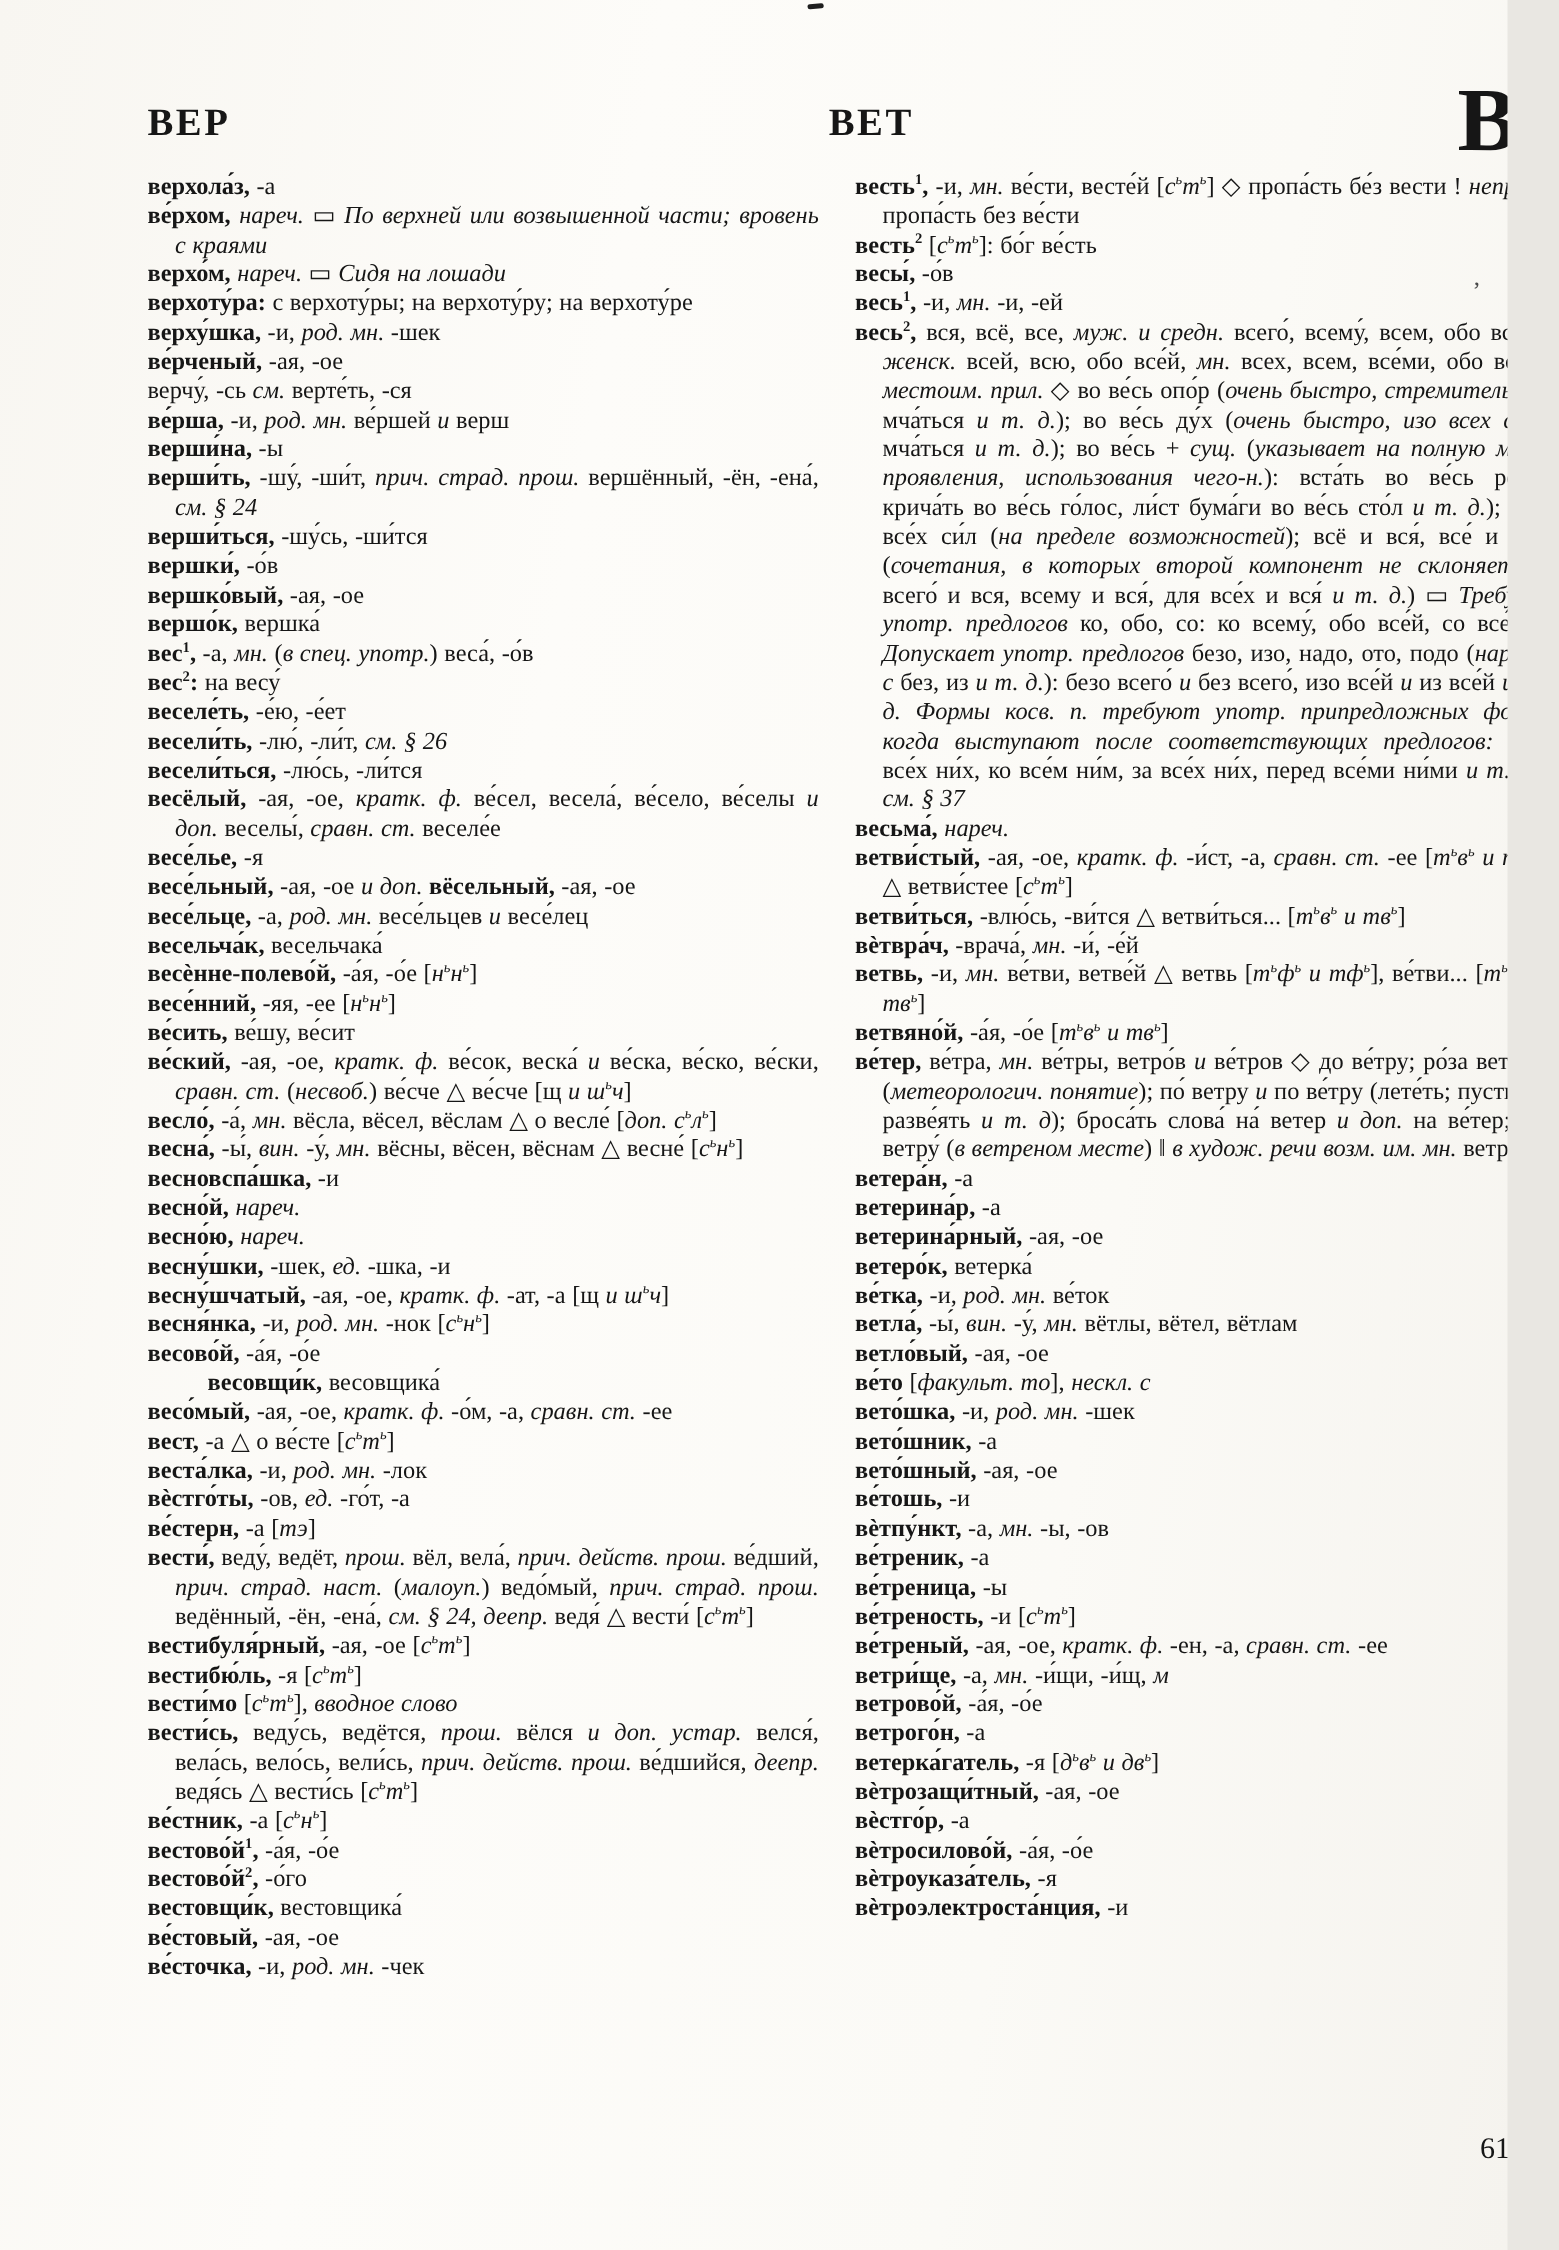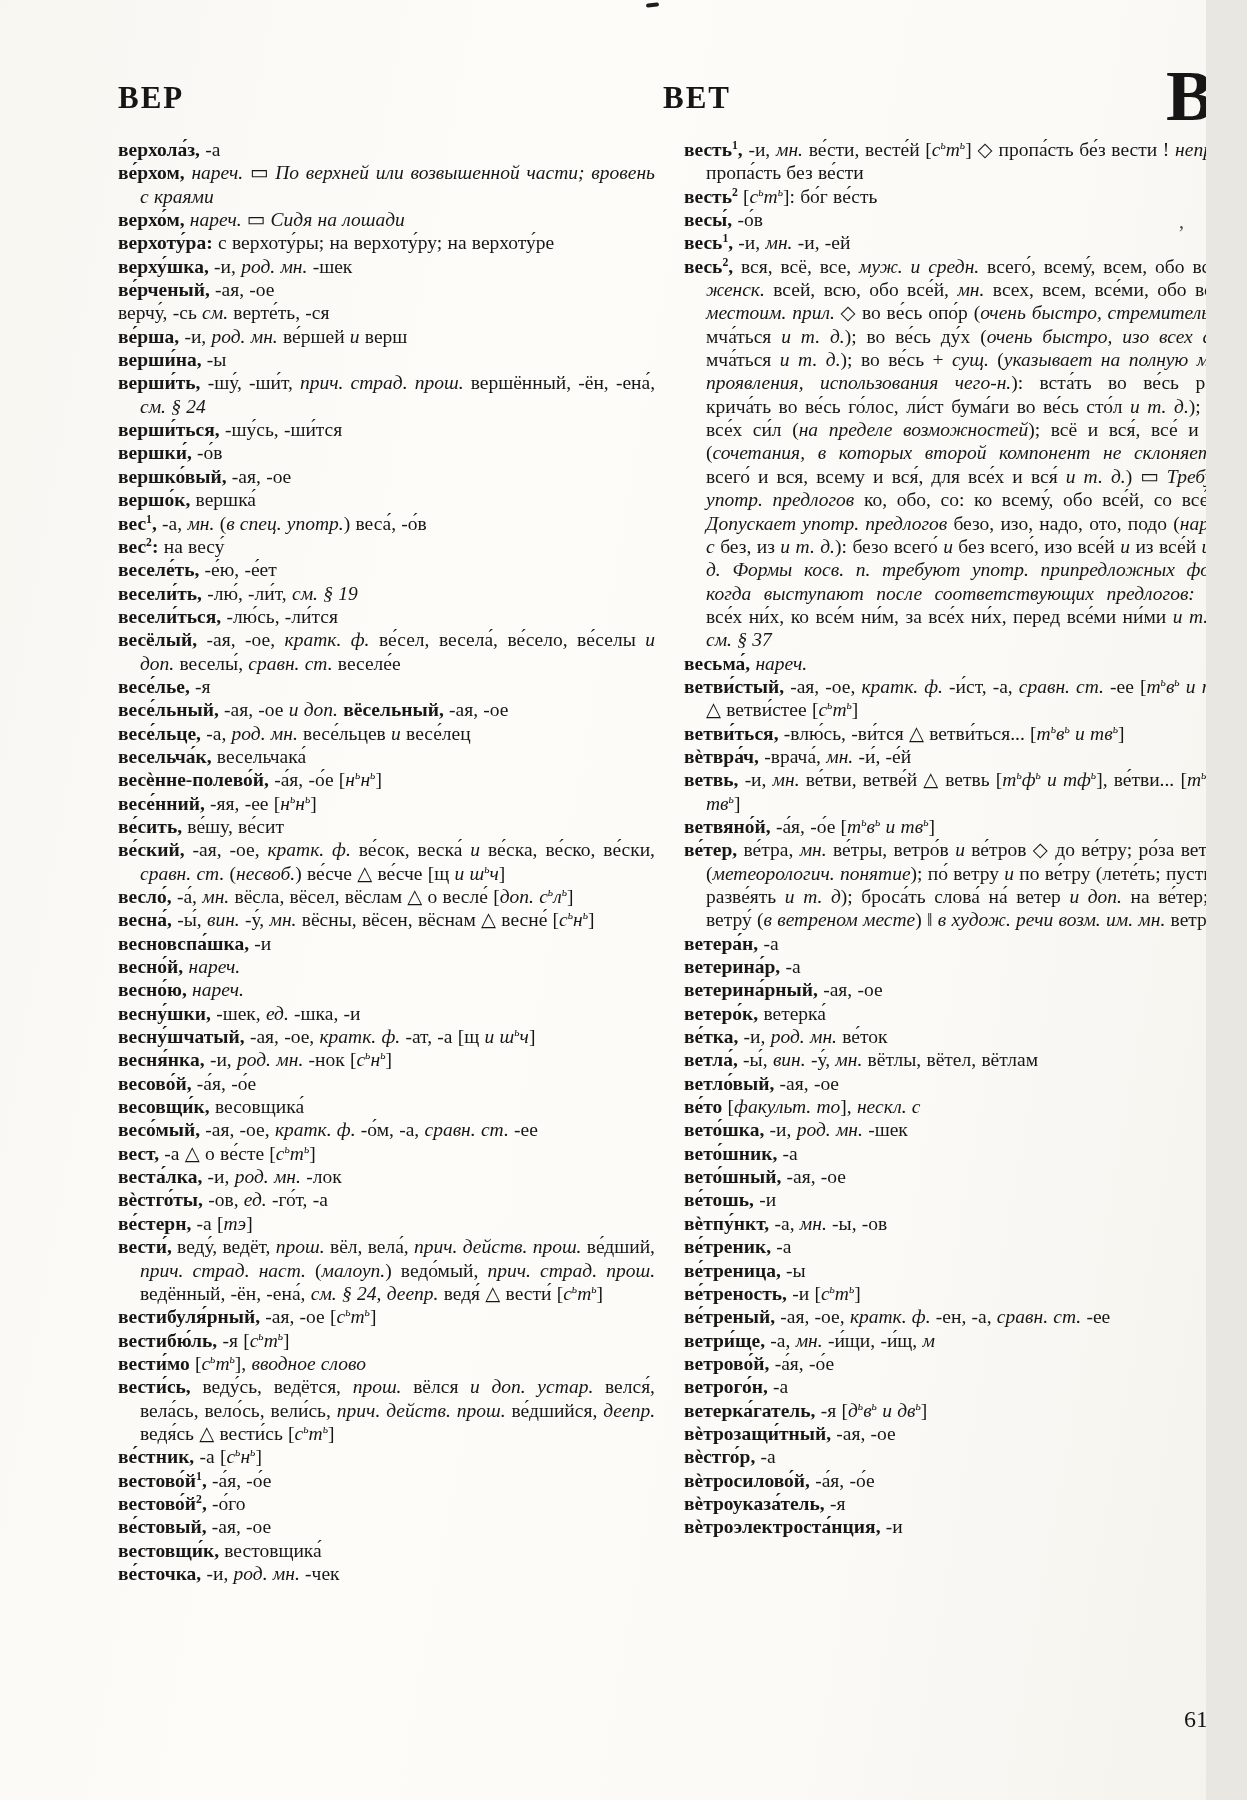--- a/index.html
+++ b/index.html
@@ -45,56 +45,56 @@
       <div class="entry"><span style="font-weight: bold;">ве́рша,</span> -и, <span style="font-style: italic;">род. мн.</span> ве́ршей <span style="font-style: italic;">и</span> верш</div>
       <div class="entry"><span style="font-weight: bold;">верши́на,</span> -ы</div>
       <div class="entry"><span style="font-weight: bold;">верши́ть,</span> -шу́, -ши́т, <span style="font-style: italic;">прич. страд. прош.</span> вершённый, -ён, -ена́, <span style="font-style: italic;">см. § 24</span></div>
       <div class="entry"><span style="font-weight: bold;">верши́ться,</span> -шу́сь, -ши́тся</div>
       <div class="entry"><span style="font-weight: bold;">вершки́,</span> -о́в</div>
       <div class="entry"><span style="font-weight: bold;">вершко́вый,</span> -ая, -ое</div>
       <div class="entry"><span style="font-weight: bold;">вершо́к,</span> вершка́</div>
       <div class="entry"><span style="font-weight: bold;">вес</span><sup style="font-weight: bold;">1</sup><span style="font-weight: bold;">,</span> -а, <span style="font-style: italic;">мн.</span> (<span style="font-style: italic;">в спец. употр.</span>) веса́, -о́в</div>
       <div class="entry"><span style="font-weight: bold;">вес</span><sup style="font-weight: bold;">2</sup><span style="font-weight: bold;">:</span> на весу́</div>
       <div class="entry"><span style="font-weight: bold;">веселе́ть,</span> -е́ю, -е́ет</div>
-      <div class="entry"><span style="font-weight: bold;">весели́ть,</span> -лю́, -ли́т, <span style="font-style: italic;">см. § 19</span></div>
+      <div class="entry"><span style="font-weight: bold;">весели́ть,</span> -лю́, -ли́т, <span style="font-style: italic;">см. § 26</span></div>
       <div class="entry"><span style="font-weight: bold;">весели́ться,</span> -лю́сь, -ли́тся</div>
       <div class="entry"><span style="font-weight: bold;">весёлый,</span> -ая, -ое, <span style="font-style: italic;">кратк. ф.</span> ве́сел, весела́, ве́село, ве́селы <span style="font-style: italic;">и доп.</span> веселы́, <span style="font-style: italic;">сравн. ст.</span> веселе́е</div>
       <div class="entry"><span style="font-weight: bold;">весе́лье,</span> -я</div>
       <div class="entry"><span style="font-weight: bold;">весе́льный,</span> -ая, -ое <span style="font-style: italic;">и доп.</span> <span style="font-weight: bold;">вёсельный,</span> -ая, -ое</div>
       <div class="entry"><span style="font-weight: bold;">весе́льце,</span> -а, <span style="font-style: italic;">род. мн.</span> весе́льцев <span style="font-style: italic;">и</span> весе́лец</div>
       <div class="entry"><span style="font-weight: bold;">весельча́к,</span> весельчака́</div>
       <div class="entry"><span style="font-weight: bold;">весѐнне-полево́й,</span> -а́я, -о́е [<span style="font-style: italic;">н</span><sup style="font-style: italic;">ь</sup><span style="font-style: italic;">н</span><sup style="font-style: italic;">ь</sup>]</div>
       <div class="entry"><span style="font-weight: bold;">весе́нний,</span> -яя, -ее [<span style="font-style: italic;">н</span><sup style="font-style: italic;">ь</sup><span style="font-style: italic;">н</span><sup style="font-style: italic;">ь</sup>]</div>
       <div class="entry"><span style="font-weight: bold;">ве́сить,</span> ве́шу, ве́сит</div>
       <div class="entry"><span style="font-weight: bold;">ве́ский,</span> -ая, -ое, <span style="font-style: italic;">кратк. ф.</span> ве́сок, веска́ <span style="font-style: italic;">и</span> ве́ска, ве́ско, ве́ски, <span style="font-style: italic;">сравн. ст.</span> (<span style="font-style: italic;">несвоб.</span>) ве́сче △ ве́сче [щ <span style="font-style: italic;">и ш</span><sup style="font-style: italic;">ь</sup><span style="font-style: italic;">ч</span>]</div>
       <div class="entry"><span style="font-weight: bold;">весло́,</span> -а́, <span style="font-style: italic;">мн.</span> вёсла, вёсел, вёслам △ о весле́ [<span style="font-style: italic;">доп. с</span><sup style="font-style: italic;">ь</sup><span style="font-style: italic;">л</span><sup style="font-style: italic;">ь</sup>]</div>
       <div class="entry"><span style="font-weight: bold;">весна́,</span> -ы́, <span style="font-style: italic;">вин.</span> -у́, <span style="font-style: italic;">мн.</span> вёсны, вёсен, вёснам △ весне́ [<span style="font-style: italic;">с</span><sup style="font-style: italic;">ь</sup><span style="font-style: italic;">н</span><sup style="font-style: italic;">ь</sup>]</div>
       <div class="entry"><span style="font-weight: bold;">весновспа́шка,</span> -и</div>
       <div class="entry"><span style="font-weight: bold;">весно́й,</span> <span style="font-style: italic;">нареч.</span></div>
       <div class="entry"><span style="font-weight: bold;">весно́ю,</span> <span style="font-style: italic;">нареч.</span></div>
       <div class="entry"><span style="font-weight: bold;">весну́шки,</span> -шек, <span style="font-style: italic;">ед.</span> -шка, -и</div>
       <div class="entry"><span style="font-weight: bold;">весну́шчатый,</span> -ая, -ое, <span style="font-style: italic;">кратк. ф.</span> -ат, -а [щ <span style="font-style: italic;">и ш</span><sup style="font-style: italic;">ь</sup><span style="font-style: italic;">ч</span>]</div>
       <div class="entry"><span style="font-weight: bold;">весня́нка,</span> -и, <span style="font-style: italic;">род. мн.</span> -нок [<span style="font-style: italic;">с</span><sup style="font-style: italic;">ь</sup><span style="font-style: italic;">н</span><sup style="font-style: italic;">ь</sup>]</div>
       <div class="entry"><span style="font-weight: bold;">весово́й,</span> -а́я, -о́е</div>
-      <div class="entry"><span style="font-weight: bold;">весовщи́к,</span> весовщика́</div>
+      <div class="entry"><span style="font-weight: bold; margin-left: 48px;">весовщи́к,</span> весовщика́</div>
       <div class="entry"><span style="font-weight: bold;">весо́мый,</span> -ая, -ое, <span style="font-style: italic;">кратк. ф.</span> -о́м, -а, <span style="font-style: italic;">сравн. ст.</span> -ее</div>
       <div class="entry"><span style="font-weight: bold;">вест,</span> -а △ о ве́сте [<span style="font-style: italic;">с</span><sup style="font-style: italic;">ь</sup><span style="font-style: italic;">т</span><sup style="font-style: italic;">ь</sup>]</div>
       <div class="entry"><span style="font-weight: bold;">веста́лка,</span> -и, <span style="font-style: italic;">род. мн.</span> -лок</div>
       <div class="entry"><span style="font-weight: bold;">вѐстго́ты,</span> -ов, <span style="font-style: italic;">ед.</span> -го́т, -а</div>
       <div class="entry"><span style="font-weight: bold;">ве́стерн,</span> -а [<span style="font-style: italic;">тэ</span>]</div>
       <div class="entry"><span style="font-weight: bold;">вести́,</span> веду́, ведёт, <span style="font-style: italic;">прош.</span> вёл, вела́, <span style="font-style: italic;">прич. действ. прош.</span> ве́дший, <span style="font-style: italic;">прич. страд. наст.</span> (<span style="font-style: italic;">малоуп.</span>) ведо́мый, <span style="font-style: italic;">прич. страд. прош.</span> ведённый, -ён, -ена́, <span style="font-style: italic;">см. § 24, деепр.</span> ведя́ △ вести́ [<span style="font-style: italic;">с</span><sup style="font-style: italic;">ь</sup><span style="font-style: italic;">т</span><sup style="font-style: italic;">ь</sup>]</div>
       <div class="entry"><span style="font-weight: bold;">вестибуля́рный,</span> -ая, -ое [<span style="font-style: italic;">с</span><sup style="font-style: italic;">ь</sup><span style="font-style: italic;">т</span><sup style="font-style: italic;">ь</sup>]</div>
       <div class="entry"><span style="font-weight: bold;">вестибю́ль,</span> -я [<span style="font-style: italic;">с</span><sup style="font-style: italic;">ь</sup><span style="font-style: italic;">т</span><sup style="font-style: italic;">ь</sup>]</div>
       <div class="entry"><span style="font-weight: bold;">вести́мо</span> [<span style="font-style: italic;">с</span><sup style="font-style: italic;">ь</sup><span style="font-style: italic;">т</span><sup style="font-style: italic;">ь</sup>], <span style="font-style: italic;">вводное слово</span></div>
       <div class="entry"><span style="font-weight: bold;">вести́сь,</span> веду́сь, ведётся, <span style="font-style: italic;">прош.</span> вёлся <span style="font-style: italic;">и доп. устар.</span> велся́, вела́сь, вело́сь, вели́сь, <span style="font-style: italic;">прич. действ. прош.</span> ве́дшийся, <span style="font-style: italic;">деепр.</span> ведя́сь △ вести́сь [<span style="font-style: italic;">с</span><sup style="font-style: italic;">ь</sup><span style="font-style: italic;">т</span><sup style="font-style: italic;">ь</sup>]</div>
       <div class="entry"><span style="font-weight: bold;">ве́стник,</span> -а [<span style="font-style: italic;">с</span><sup style="font-style: italic;">ь</sup><span style="font-style: italic;">н</span><sup style="font-style: italic;">ь</sup>]</div>
       <div class="entry"><span style="font-weight: bold;">вестово́й</span><sup style="font-weight: bold;">1</sup><span style="font-weight: bold;">,</span> -а́я, -о́е</div>
       <div class="entry"><span style="font-weight: bold;">вестово́й</span><sup style="font-weight: bold;">2</sup><span style="font-weight: bold;">,</span> -о́го</div>
+      <div class="entry"><span style="font-weight: bold;">вестовщи́к,</span> вестовщика́</div>
       <div class="entry"><span style="font-weight: bold;">ве́стовый,</span> -ая, -ое</div>
-      <div class="entry"><span style="font-weight: bold;">вестовщи́к,</span> вестовщика́</div>
       <div class="entry"><span style="font-weight: bold;">ве́сточка,</span> -и, <span style="font-style: italic;">род. мн.</span> -чек</div>
     </div>
   <div class="col col-right" id="col-right">
       <div class="entry"><span style="font-weight: bold;">весть</span><sup style="font-weight: bold;">1</sup><span style="font-weight: bold;">,</span> -и, <span style="font-style: italic;">мн.</span> ве́сти, весте́й [<span style="font-style: italic;">с</span><sup style="font-style: italic;">ь</sup><span style="font-style: italic;">т</span><sup style="font-style: italic;">ь</sup>] ◇ пропа́сть бе́з вести ! <span style="font-style: italic;">неправ.</span> пропа́сть без ве́сти</div>
       <div class="entry"><span style="font-weight: bold;">весть</span><sup style="font-weight: bold;">2</sup> [<span style="font-style: italic;">с</span><sup style="font-style: italic;">ь</sup><span style="font-style: italic;">т</span><sup style="font-style: italic;">ь</sup>]: бо́г ве́сть</div>
       <div class="entry"><span style="font-weight: bold;">весы́,</span> -о́в</div>
       <div class="entry"><span style="font-weight: bold;">весь</span><sup style="font-weight: bold;">1</sup><span style="font-weight: bold;">,</span> -и, <span style="font-style: italic;">мн.</span> -и, -ей</div>
       <div class="entry"><span style="font-weight: bold;">весь</span><sup style="font-weight: bold;">2</sup><span style="font-weight: bold;">,</span> вся, всё, все, <span style="font-style: italic;">муж. и средн.</span> всего́, всему́, всем, обо всём, <span style="font-style: italic;">женск.</span> всей, всю, обо все́й, <span style="font-style: italic;">мн.</span> всех, всем, все́ми, обо все́х, <span style="font-style: italic;">местоим. прил.</span> ◇ во ве́сь опо́р (<span style="font-style: italic;">очень быстро, стремительно:</span> мча́ться <span style="font-style: italic;">и т. д.</span>); во ве́сь ду́х (<span style="font-style: italic;">очень быстро, изо всех сил:</span> мча́ться <span style="font-style: italic;">и т. д.</span>); во ве́сь + <span style="font-style: italic;">сущ.</span> (<span style="font-style: italic;">указывает на полную меру проявления, использования чего-н.</span>): вста́ть во ве́сь ро́ст, крича́ть во ве́сь го́лос, ли́ст бума́ги во ве́сь сто́л <span style="font-style: italic;">и т. д.</span>); изо все́х си́л (<span style="font-style: italic;">на пределе возможностей</span>); всё и вся́, все́ и вся (<span style="font-style: italic;">сочетания, в которых второй компонент не склоняется:</span> всего́ и вся, всему и вся́, для все́х и вся́ <span style="font-style: italic;">и т. д.</span>) ▭ <span style="font-style: italic;">Требует употр. предлогов</span> ко, обо, со: ко всему́, обо все́й, со все́ми. <span style="font-style: italic;">Допускает употр. предлогов</span> безо, изо, надо, ото, подо (<span style="font-style: italic;">наряду с</span> без, из <span style="font-style: italic;">и т. д.</span>): безо всего́ <span style="font-style: italic;">и</span> без всего́, изо все́й <span style="font-style: italic;">и</span> из все́й <span style="font-style: italic;">и т. д.</span> <span style="font-style: italic;">Формы косв. п. требуют употр. припредложных форм, когда выступают после соответствующих предлогов:</span> для все́х ни́х, ко все́м ни́м, за все́х ни́х, перед все́ми ни́ми <span style="font-style: italic;">и т. д.; см.</span> <span style="font-style: italic;">§ 37</span></div>
       <div class="entry"><span style="font-weight: bold;">весьма́,</span> <span style="font-style: italic;">нареч.</span></div>
       <div class="entry"><span style="font-weight: bold;">ветви́стый,</span> -ая, -ое, <span style="font-style: italic;">кратк. ф.</span> -и́ст, -а, <span style="font-style: italic;">сравн. ст.</span> -ее [<span style="font-style: italic;">т</span><sup style="font-style: italic;">ь</sup><span style="font-style: italic;">в</span><sup style="font-style: italic;">ь</sup><span style="font-style: italic;"> и тв</span><sup style="font-style: italic;">ь</sup>] △ ветви́стее [<span style="font-style: italic;">с</span><sup style="font-style: italic;">ь</sup><span style="font-style: italic;">т</span><sup style="font-style: italic;">ь</sup>]</div>

